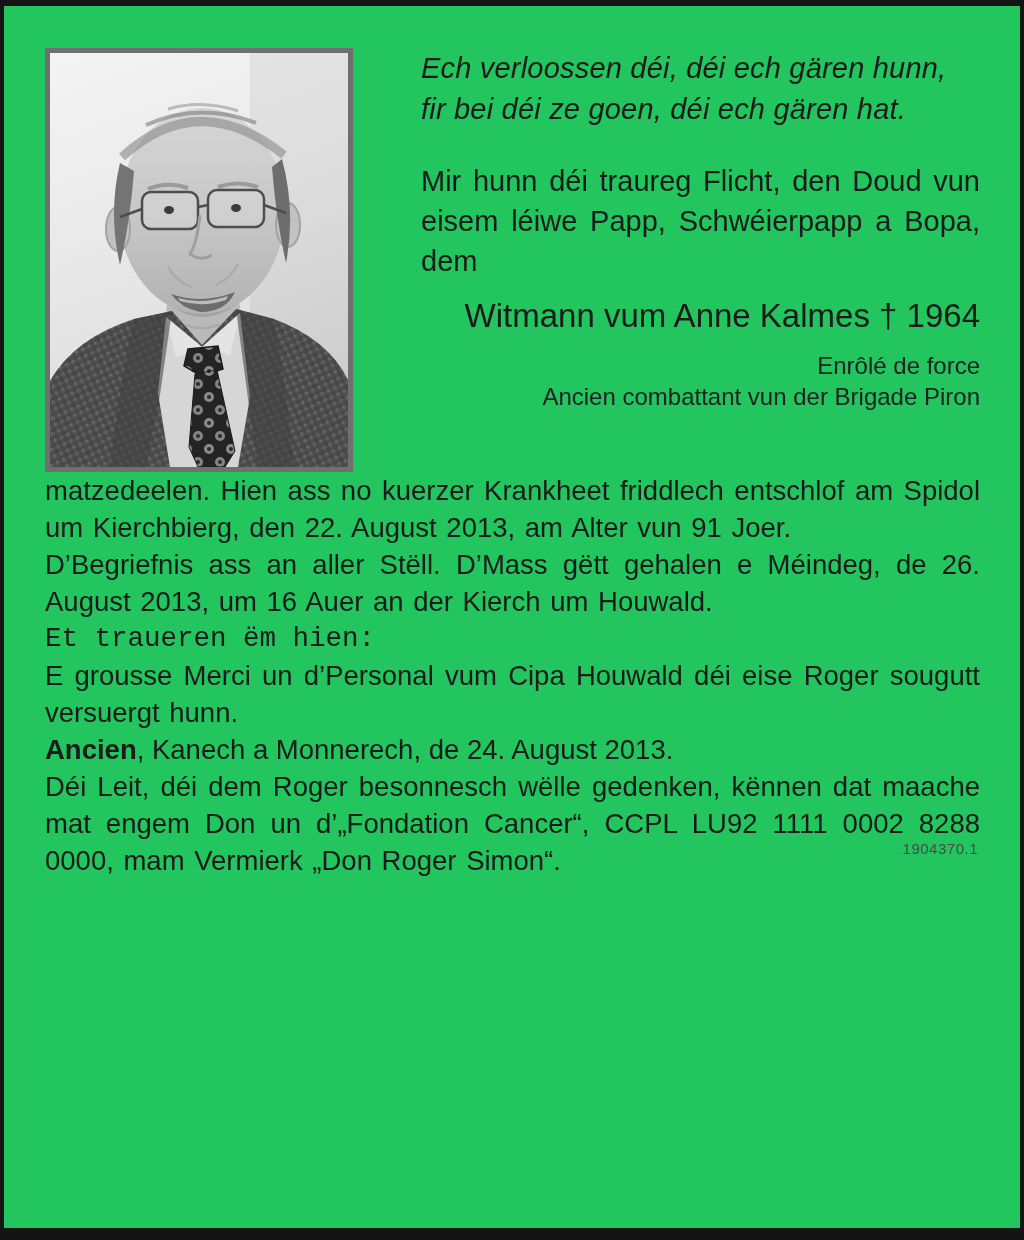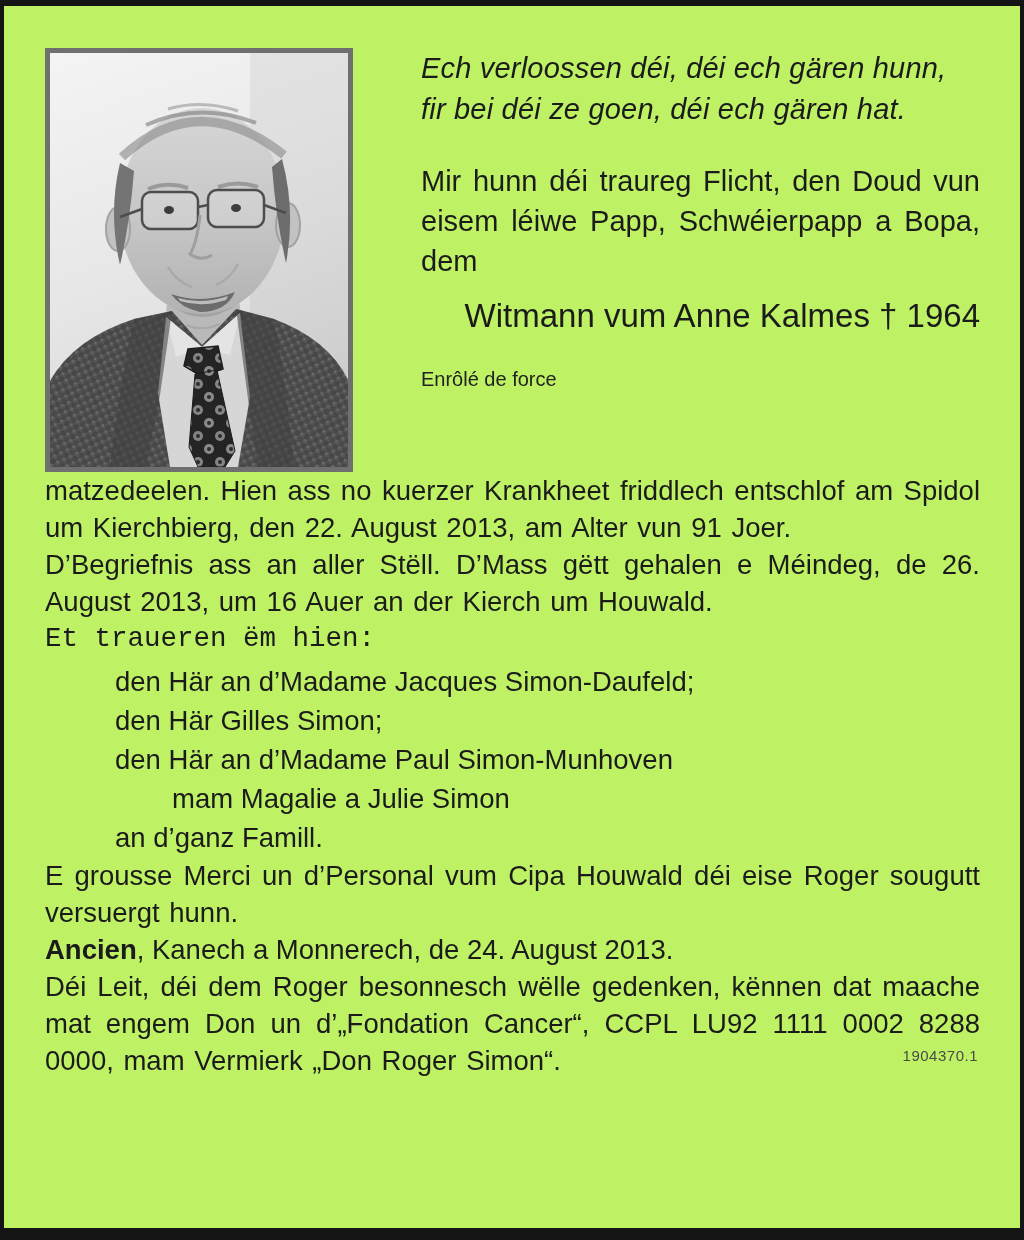--- a/index.html
+++ b/index.html
@@ -2,21 +2,21 @@
 <html><head>
 <meta charset="utf-8">
 <style>
   html, body { margin: 0; padding: 0; background: #e9e9e9; }
   .page {
     position: relative;
     width: 1024px;
     height: 1240px;
     box-sizing: border-box;
     margin: 0 auto;
-    background: #bef264;
+    background: #22c55e;
     border-style: solid;
     border-color: #141414;
     border-width: 6px 4px 12px 4px;
     padding: 42px 40px 0 41px;
     overflow: hidden;
     font-family: "Liberation Sans", sans-serif;
     color: #1b1b1b;
   }
   .top { display: flex; align-items: flex-start; }
   .photo-frame {
@@ -27,36 +27,36 @@
     border: 5px solid #6f6f6f;
     background: #ececec;
   }
   .photo-frame svg { display: block; width: 100%; height: 100%; }
   .right-col { flex: 1 1 auto; margin-left: 68px; min-width: 0; }
 
   .epigraph { font-style: italic; font-size: 29px; line-height: 41px; letter-spacing: 0.2px; }
   .intro { margin-top: 31px; font-size: 29px; line-height: 40px; text-align: justify; word-spacing: 3px; }
   .name { margin-top: 22px; text-align: center; font-size: 47px; font-weight: 700; letter-spacing: 0.5px; }
   .relation { margin-top: 16px; text-align: right; font-size: 33px; }
-  .titles { margin-top: 29px; text-align: left; font-size: 20px; line-height: 31px; color: #222; }
+  .titles { margin-top: 15px; text-align: right; font-size: 24px; line-height: 31px; color: #222; }
 
   .bodytext { font-size: 27.5px; line-height: 37px; }
   .bodytext p { margin: 0; }
   .justify { text-align: justify; word-spacing: 2px; }
   .funeral { margin-top: 9px; }
   .mourners-intro { margin-top: 16px; font-family: Liberation Mono, monospace; }
   .mourners { margin-top: 5px; line-height: 39px; }
   .indent1 { padding-left: 70px; }
   .indent2 { padding-left: 127px; }
   .thanks { margin-top: 16px; }
   .dateline { margin-top: 20px; }
   .dateline .bold { font-weight: 700; }
   .donation { margin-top: 16px; position: relative; }
   .reference {
-    position: absolute; right: 2px; bottom: 5px;
+    position: absolute; right: 2px; bottom: 12px;
     font-size: 15px; color: #4a4a4a; letter-spacing: 0.5px;
   }
 </style>
 </head>
 <body>
 
 <div class="page">
 
   <div class="top">
 
@@ -143,36 +143,30 @@
 
     <div class="right-col">
       <div class="epigraph">
         <div>Ech verloossen déi, déi ech gären hunn,</div>
         <div>fir bei déi ze goen, déi ech gären hat.</div>
       </div>
       <p class="intro" style="margin:31px 0 16px 0;">Mir hunn déi traureg Flicht, den Doud vun eisem léiwe Papp, Schwéierpapp a Bopa, dem</p>
       <div class="relation">Witmann vum Anne Kalmes † 1964</div>
       <div class="titles">
         <div>Enrôlé de force</div>
+        <div>Ancien combattant vun der Brigade Piron</div>
       </div>
     </div>
   </div>
 
   <div class="bodytext">
     <p class="justify">matzedeelen. Hien ass no kuerzer Krankheet friddlech entschlof am Spidol um Kierchbierg, den 22. August 2013, am Alter vun 91 Joer.</p>
     <p class="justify funeral">D’Begriefnis ass an aller Stëll. D’Mass gëtt gehalen e Méindeg, de 26. August 2013, um 16 Auer an der Kierch um Houwald.</p>
     <p class="mourners-intro">Et traueren ëm hien:</p>
 
-    <div class="mourners">
-      <div class="indent1">den Här an d’Madame Jacques Simon-Daufeld;</div>
-      <div class="indent1">den Här Gilles Simon;</div>
-      <div class="indent1">den Här an d’Madame Paul Simon-Munhoven</div>
-      <div class="indent2">mam Magalie a Julie Simon</div>
-      <div class="indent1">an d’ganz Famill.</div>
-    </div>
 
     <p class="justify thanks">E grousse Merci un d’Personal vum Cipa Houwald déi eise Roger sougutt versuergt hunn.</p>
 
     <p class="dateline"><span class="bold">Ancien</span><span>, Kanech a Monnerech, de 24. August 2013.</span></p>
 
     <p class="justify donation"><span>Déi Leit, déi dem Roger besonnesch wëlle gedenken, kënnen dat maache mat engem Don un d’„Fondation Cancer“, CCPL LU92 1111 0002 8288 0000, mam Vermierk „Don Roger Simon“.</span><span class="reference">1904370.1</span></p>
   </div>
 
 </div>
 

